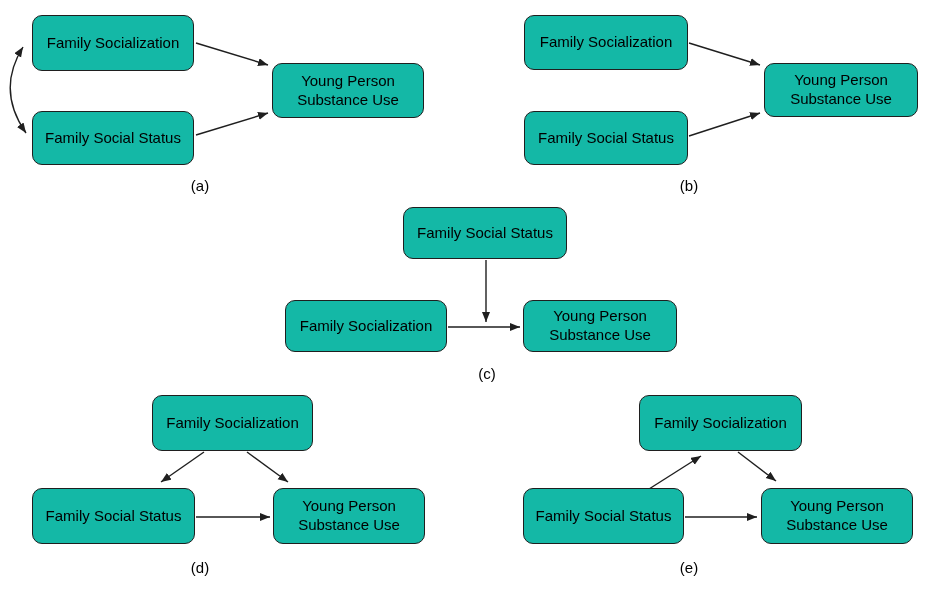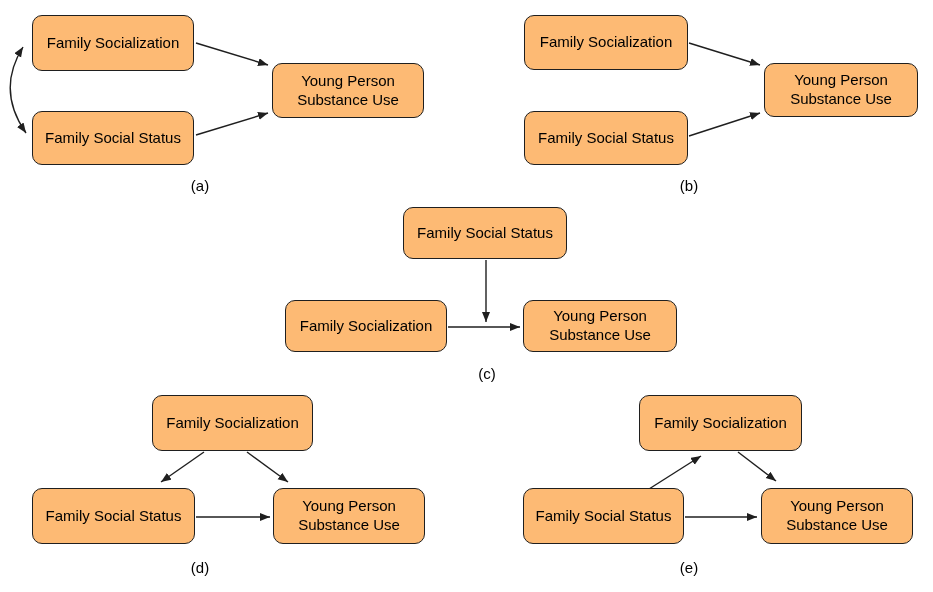--- a/index.html
+++ b/index.html
@@ -30,21 +30,21 @@
   }
   #edges marker path {
     fill: var(--line, #1f1f1f);
     stroke: none;
   }
   .node {
     position: absolute;
     box-sizing: border-box;
     border: 1.5px solid var(--line, #1f1f1f);
     border-radius: 10px;
-    background: #fdba74;
+    background: #14b8a6;
     display: flex;
     align-items: center;
     justify-content: center;
     text-align: center;
     font-size: 15px;
     line-height: 1.25;
   }
   .node span {
     white-space: pre-line;
     padding: 0 4px;

